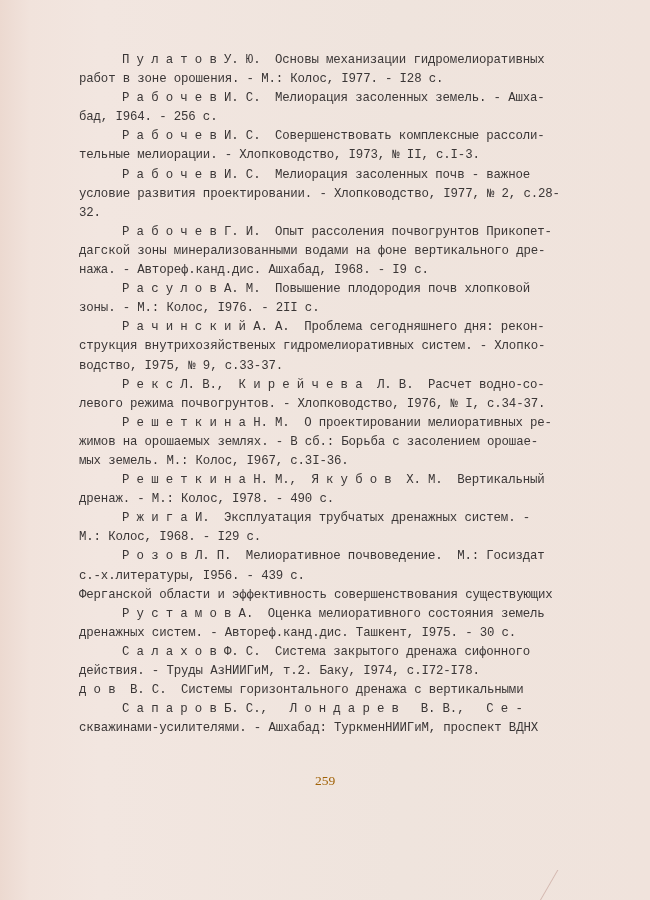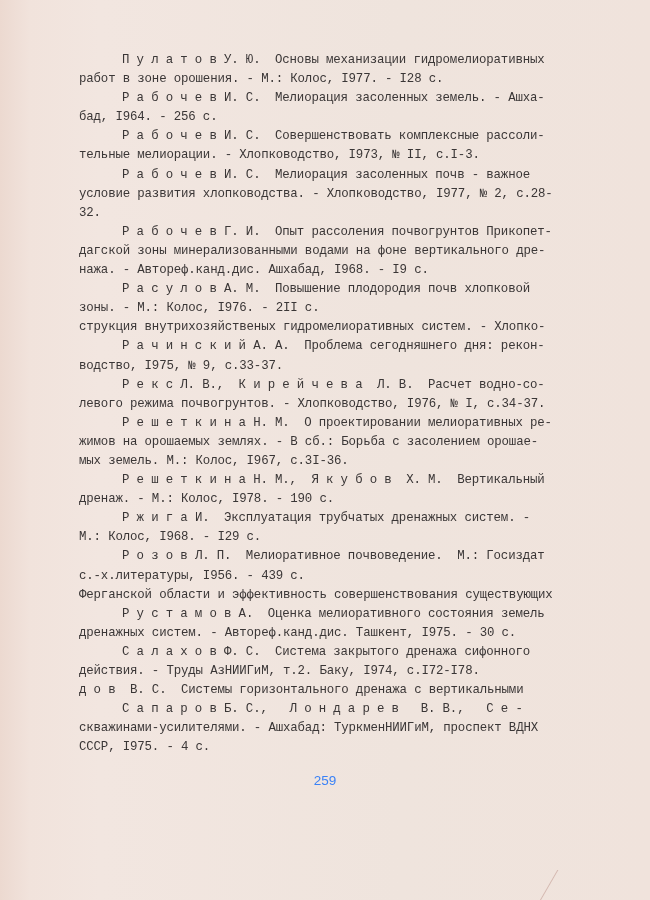--- a/index.html
+++ b/index.html
@@ -18,22 +18,22 @@
       line-height:19.1px;
       color:#3a3636;
       letter-spacing:-0.15px;
     }
     .entry { margin:0; }
     .line { display:block; white-space:pre; }
     .line.first { padding-left:43px; }
     .page-number {
       position:absolute; left:0; width:650px; top:773px;
       text-align:center;
-      font-family: Liberation Sans, sans-serif;
-      font-size:13.5px; color:#3b82f6;
+      font-family: Liberation Serif, serif;
+      font-size:13.5px; color:#a16207;
     }
     .corner-crease {
       position:absolute; right:0; bottom:0; width:20px; height:30px;
       border-left:1px solid #b88a80; transform:skewX(-30deg); transform-origin:bottom right;
       opacity:0.5;
     }
   </style>
 </head>
 <body>
 
@@ -46,49 +46,49 @@
       <div class="entry">
         <span class="line first"><span>Р а б о ч е в</span> <span>И. С.  Мелиорация засоленных земель. - Ашха-</span></span>
         <span class="line">бад, I964. - 256 с.</span>
       </div>
       <div class="entry">
         <span class="line first"><span>Р а б о ч е в</span> <span>И. С.  Совершенствовать комплексные рассоли-</span></span>
         <span class="line">тельные мелиорации. - Хлопководство, I973, № II, с.I-3.</span>
       </div>
       <div class="entry">
         <span class="line first"><span>Р а б о ч е в</span> <span>И. С.  Мелиорация засоленных почв - важное</span></span>
-        <span class="line">условие развития хлопководства. - Хлопководство, I977, № 2, с.28-</span>
+        <span class="line">условие развития проектировании. - Хлопководство, I977, № 2, с.28-</span>
         <span class="line">32.</span>
       </div>
       <div class="entry">
         <span class="line first"><span>Р а б о ч е в</span> <span>Г. И.  Опыт рассоления почвогрунтов Прикопет-</span></span>
         <span class="line">дагской зоны минерализованными водами на фоне вертикального дре-</span>
         <span class="line">нажа. - Автореф.канд.дис. Ашхабад, I968. - I9 с.</span>
       </div>
       <div class="entry">
         <span class="line first"><span>Р а с у л о в</span> <span>А. М.  Повышение плодородия почв хлопковой</span></span>
         <span class="line">зоны. - М.: Колос, I976. - 2II с.</span>
       </div>
       <div class="entry">
+        <span class="line first"><span>Р а ч и н с к и й</span> <span>А. А.  Проблема сегодняшнего дня: рекон-</span></span>
         <span class="line">струкция внутрихозяйственых гидромелиоративных систем. - Хлопко-</span>
-        <span class="line first"><span>Р а ч и н с к и й</span> <span>А. А.  Проблема сегодняшнего дня: рекон-</span></span>
         <span class="line">водство, I975, № 9, с.33-37.</span>
       </div>
       <div class="entry">
         <span class="line first"><span>Р е к с</span> <span>Л. В.,  К и р е й ч е в а  Л. В.  Расчет водно-со-</span></span>
         <span class="line">левого режима почвогрунтов. - Хлопководство, I976, № I, с.34-37.</span>
       </div>
       <div class="entry">
         <span class="line first"><span>Р е ш е т к и н а</span> <span>Н. М.  О проектировании мелиоративных ре-</span></span>
         <span class="line">жимов на орошаемых землях. - В сб.: Борьба с засолением орошае-</span>
         <span class="line">мых земель. М.: Колос, I967, с.3I-36.</span>
       </div>
       <div class="entry">
         <span class="line first"><span>Р е ш е т к и н а</span> <span>Н. М.,  Я к у б о в  Х. М.  Вертикальный</span></span>
-        <span class="line">дренаж. - М.: Колос, I978. - 190 с.</span>
+        <span class="line">дренаж. - М.: Колос, I978. - 490 с.</span>
       </div>
       <div class="entry">
         <span class="line first"><span>Р ж и г а</span> <span>И.  Эксплуатация трубчатых дренажных систем. -</span></span>
         <span class="line">М.: Колос, I968. - I29 с.</span>
       </div>
       <div class="entry">
         <span class="line first"><span>Р о з о в</span> <span>Л. П.  Мелиоративное почвоведение.  М.: Госиздат</span></span>
         <span class="line">с.-х.литературы, I956. - 439 с.</span>
       </div>
       <div class="entry">
@@ -97,18 +97,17 @@
         <span class="line">дренажных систем. - Автореф.канд.дис. Ташкент, I975. - 30 с.</span>
       </div>
       <div class="entry">
         <span class="line first"><span>С а л а х о в</span> <span>Ф. С.  Система закрытого дренажа сифонного</span></span>
         <span class="line">действия. - Труды АзНИИГиМ, т.2. Баку, I974, с.I72-I78.</span>
       </div>
       <div class="entry">
         <span class="line">д о в  В. С.  Системы горизонтального дренажа с вертикальными</span>
         <span class="line first"><span>С а п а р о в</span> <span>Б. С.,   Л о н д а р е в   В. В.,   С е -</span></span>
         <span class="line">скважинами-усилителями. - Ашхабад: ТуркменНИИГиМ, проспект ВДНХ</span>
-        <span class="line">СССР, I975. - 4 с.</span>
       </div>
     </div>
   <div class="page-number">259</div>
   <div class="corner-crease"></div>
 </div>
 
 </body></html>

